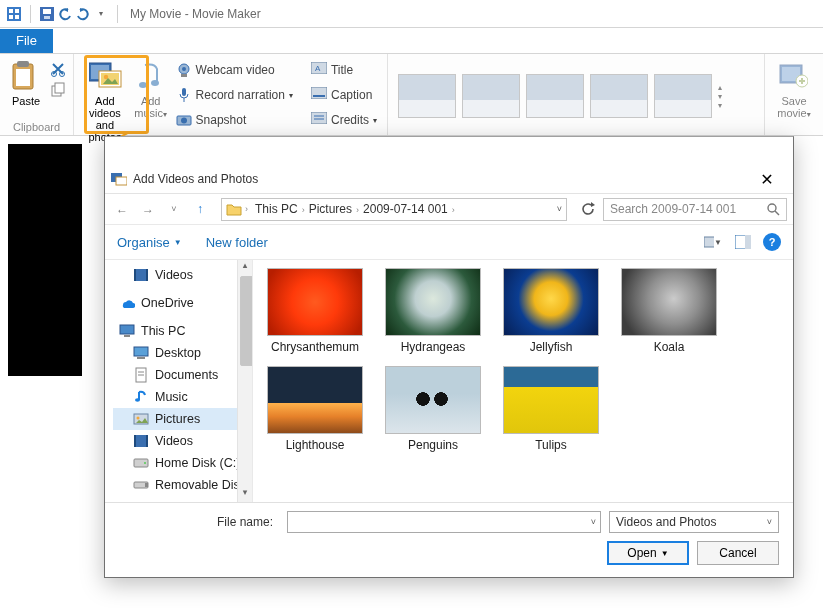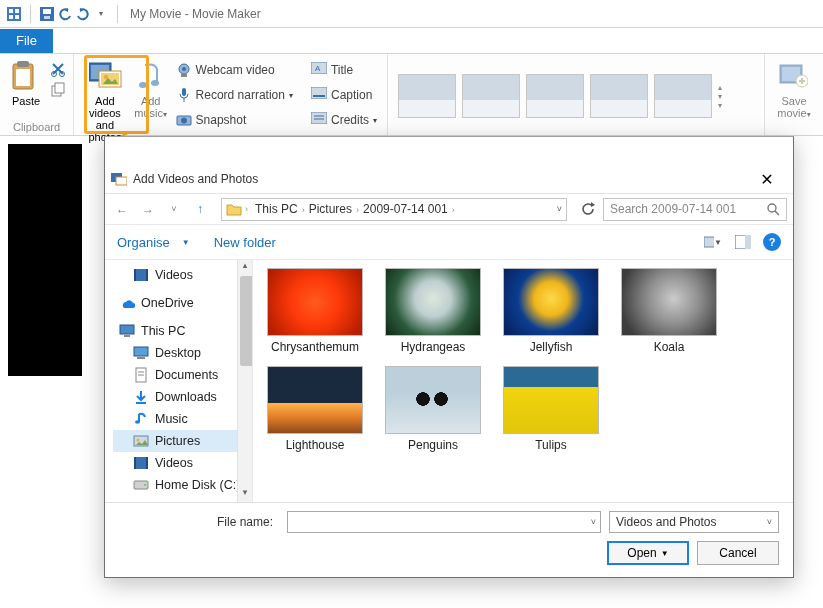--- a/index.html
+++ b/index.html
@@ -49,21 +49,21 @@
 .navbtn { width:22px; height:22px; display:flex; align-items:center; justify-content:center; color:#777; border-radius:3px; }
 .navbtn.enabled { color:#1976d2; cursor:pointer; }
 .addr { flex:1; height:23px; border:1px solid #c5c5c5; display:flex; align-items:center; padding:0 4px; gap:3px; font-size:12px; color:#333; margin:0 6px; }
 .addr .crumb { padding:1px 4px; cursor:pointer; }
 .addr .car { color:#888; font-size:9px; }
 .refresh { width:22px; height:22px; display:flex; align-items:center; justify-content:center; color:#555; }
 .search { width:184px; height:23px; border:1px solid #c5c5c5; display:flex; align-items:center; padding:0 6px; color:#888; font-size:12px; }
 .search .mag { margin-left:auto; color:#666; }
 
 .dlg-toolbar { height:34px; display:flex; align-items:center; padding:0 12px; gap:24px; font-size:13px; }
-.dlg-toolbar .org { color:#1a6fb6; display:flex; align-items:center; gap:12px; cursor:pointer;}
+.dlg-toolbar .org { color:#1a6fb6; display:flex; align-items:center; gap:4px; cursor:pointer;}
 .dlg-toolbar .newf { color:#1a6fb6; cursor:pointer;}
 .dlg-toolbar .right { margin-left:auto; display:flex; gap:10px; align-items:center; }
 .tool-ico { width:20px; height:20px; display:flex; align-items:center; justify-content:center; color:#2b6fb0; border:1px solid transparent;}
 .help-ico { width:18px; height:18px; border-radius:50%; background:#1a7fe0; color:#fff; display:flex; align-items:center; justify-content:center; font-size:11px; font-weight:bold;}
 
 .dlg-body { flex:1; display:flex; border-top:1px solid #e9e9e9; overflow:hidden;}
 .tree { width:148px; border-right:1px solid #e9e9e9; position:relative; font-size:12.5px; color:#222; overflow:hidden;}
 .tree-inner { padding:4px 0 4px 8px; }
 .tree-item { display:flex; align-items:center; gap:6px; padding:3px 4px; cursor:pointer; white-space:nowrap;}
 .tree-item.sel { background:#d9eaf9; }
@@ -434,29 +434,20 @@
                 <rect x="3" y="1" width="10" height="14" fill="#fff" stroke="#888"></rect>
                 <line x1="5" y1="5" x2="11" y2="5" stroke="#888"></line>
                 <line x1="5" y1="8" x2="11" y2="8" stroke="#888"></line>
               </svg>
             </span>
             <span>Documents</span>
           </div>
           <div class="tree-item" style="padding-left: 20px;">
             <span class="tico">
               <svg width="16" height="16">
-                <path d="M8 2v8M4 7l4 4 4-4" fill="none" stroke="#1a7fe0" stroke-width="2"></path>
-                <line x1="3" y1="14" x2="13" y2="14" stroke="#1a7fe0" stroke-width="2"></line>
-              </svg>
-            </span>
-            <span>Downloads</span>
-          </div>
-          <div class="tree-item" style="padding-left: 20px;">
-            <span class="tico">
-              <svg width="16" height="16">
                 <path d="M6 3v8" stroke="#1a7fe0" stroke-width="2"></path>
                 <ellipse cx="4.5" cy="11" rx="2.5" ry="1.8" fill="#1a7fe0"></ellipse>
                 <path d="M6 3q5-1 6 3" fill="none" stroke="#1a7fe0" stroke-width="2"></path>
               </svg>
             </span>
             <span>Music</span>
           </div>
           <div class="tree-item sel" style="padding-left: 20px;">
             <span class="tico">
               <svg width="16" height="16">

